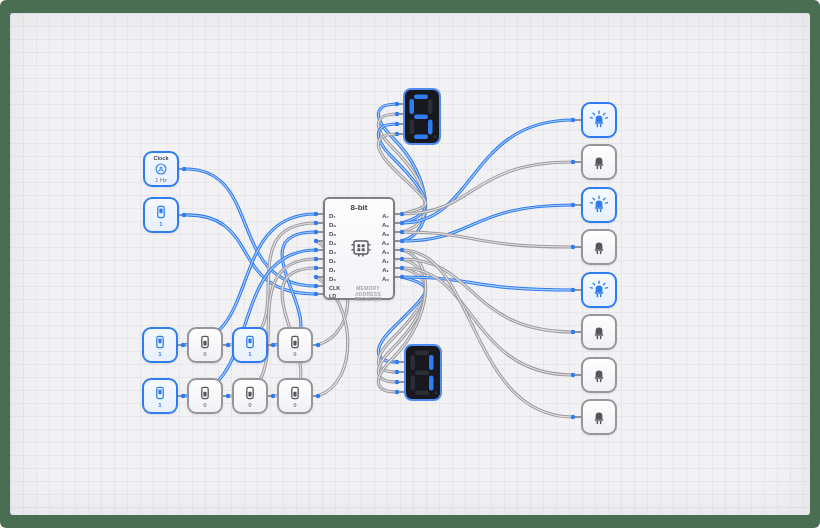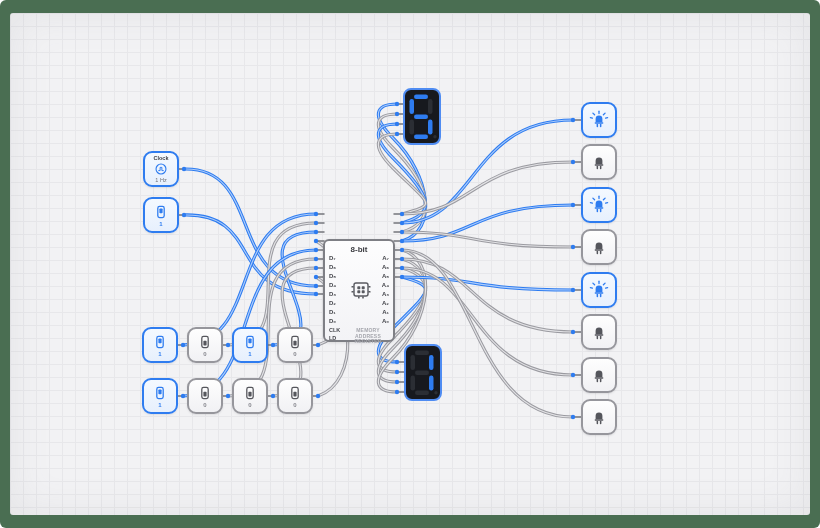--- a/index.html
+++ b/index.html
@@ -19,21 +19,21 @@
     background:linear-gradient(#fefefe,#f1f1f4);display:flex;flex-direction:column;align-items:center;justify-content:center;
     box-shadow:0 1px 2px rgba(40,40,50,.10);}
   .box.active{border-color:#2e7cf0;background:linear-gradient(#f4f9ff,#e7f0fd);}
   .box .val{font-size:6px;line-height:6px;margin-top:1px;color:#85868d;font-weight:600;}
   .box.active .val{color:#2e7cf0;}
   .box .icon16{width:16px;height:16px;color:#55565c;}
   .box.active .icon16{color:#2e7cf0;}
   .clock-label{font-size:5.5px;line-height:6px;font-weight:600;color:#3b3c42;}
   .clock-freq{font-size:5.5px;line-height:6px;color:#6f7076;}
   .register{position:absolute;left:323px;top:197px;width:72px;height:103px;box-sizing:border-box;
-    border:2px solid #7e7f85;border-radius:6px;background:linear-gradient(#fdfdfe,#f3f3f6);box-shadow:0 1px 3px rgba(40,40,50,.12);margin-top:42px;}
+    border:2px solid #7e7f85;border-radius:6px;background:linear-gradient(#fdfdfe,#f3f3f6);box-shadow:0 1px 3px rgba(40,40,50,.12);}
   .reg-title{position:absolute;top:4px;left:0;width:100%;text-align:center;font-size:8px;font-weight:700;color:#3a3b40;}
   .pinlab{position:absolute;font-size:6px;line-height:6px;font-weight:600;color:#46474d;white-space:nowrap;}
   .reg-caption{position:absolute;left:19px;top:87px;width:48px;text-align:center;font-size:5px;line-height:5.5px;
     color:#a6a7ae;font-weight:600;letter-spacing:.2px;}
   .chip{position:absolute;left:23px;top:37px;width:26px;height:24px;color:#595a60;}
   .display{position:absolute;width:38px;height:57px;}
   .seg-body{fill:#17191e;stroke:#4f8cf2;stroke-width:2;}
   .seg{fill:#2b2e34;} .seg.lit{fill:#2e7cf0;}
   .led .icon20{width:20px;height:20px;color:#55565c;}
   .led.active .icon20{color:#2e7cf0;}

